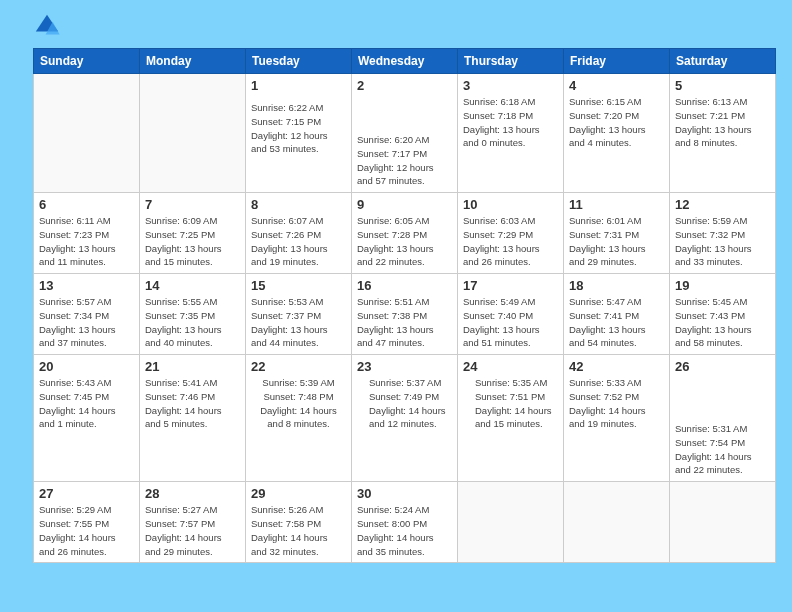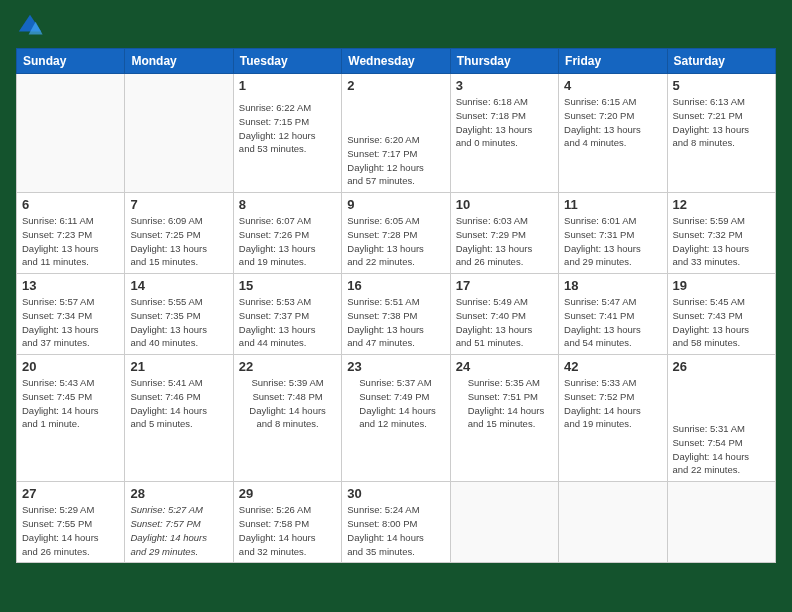--- a/index.html
+++ b/index.html
@@ -5,22 +5,22 @@
     * { box-sizing: border-box; margin: 0; padding: 0; }
     body {
       font-family: Arial, sans-serif;
       background: #fff;
       width: 792px;
       min-height: 612px;
     }
     .page {
       width: 792px;
       min-height: 612px;
-      background: #14532d;
-      padding: 12px 16px 12px 16px;
+      background: #7dd3fc;
+      padding: 12px 16px 12px 33px;
     }
     .header {
       display: flex;
       justify-content: space-between;
       align-items: flex-start;
       margin-bottom: 8px;
     }
     .logo {
       display: flex;
       align-items: center;
@@ -329,21 +329,21 @@
         <tr class="last-row">
           <td>
             <span class="day-num">27</span>
             <div class="day-info" style="white-space: pre-line;">Sunrise: 5:29 AM
 Sunset: 7:55 PM
 Daylight: 14 hours
 and 26 minutes.</div>
           </td>
           <td>
             <span class="day-num">28</span>
-            <div class="day-info" style="white-space: pre-line; font-style: italic;">Sunrise: 5:27 AM
+            <div class="day-info" style="white-space: pre-line;">Sunrise: 5:27 AM
 Sunset: 7:57 PM
 Daylight: 14 hours
 and 29 minutes.</div>
           </td>
           <td>
             <span class="day-num">29</span>
             <div class="day-info" style="white-space: pre-line;">Sunrise: 5:26 AM
 Sunset: 7:58 PM
 Daylight: 14 hours
 and 32 minutes.</div>

